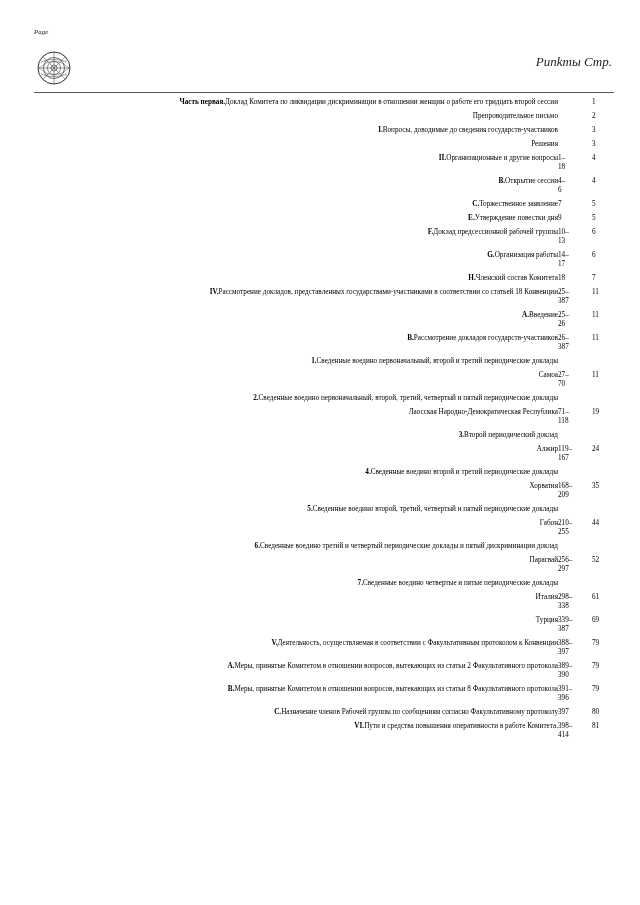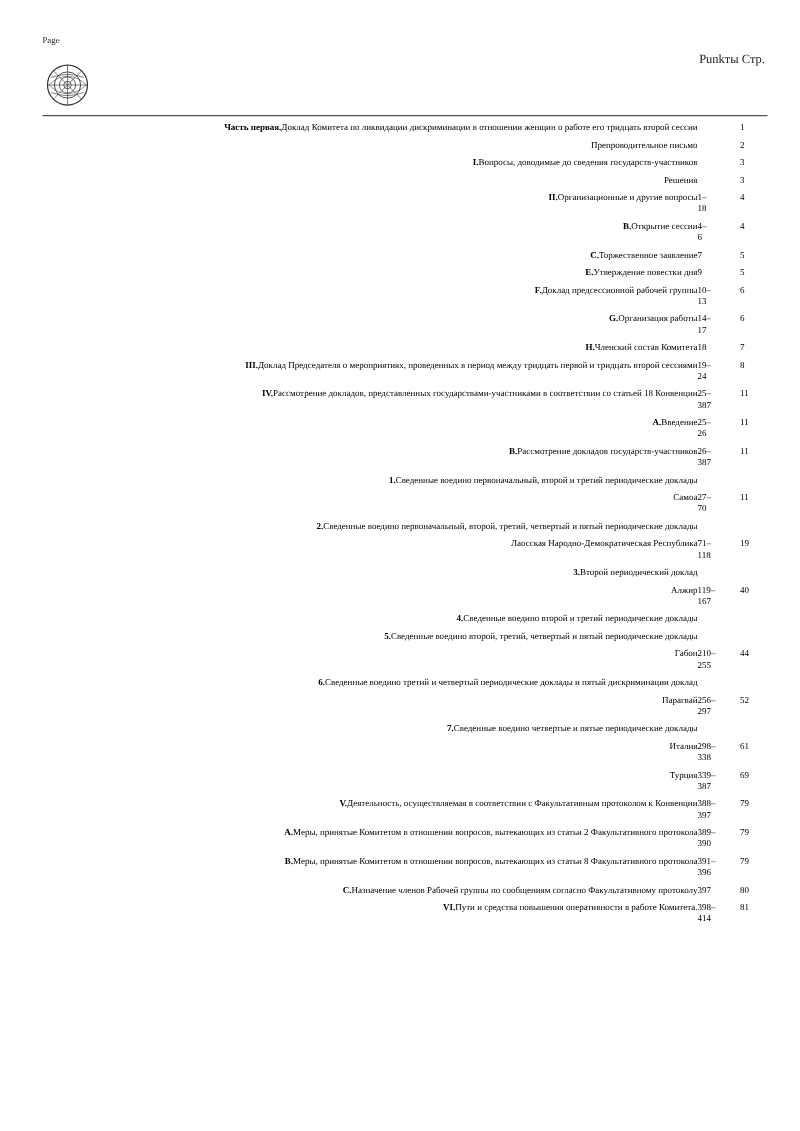--- a/index.html
+++ b/index.html
@@ -17,27 +17,29 @@
     position: relative;
     background: #ffffff;
     box-sizing: border-box;
     overflow: hidden;
   }
   .header-left {
     position: absolute;
     left: 34px;
     top: 28px;
     font-size: 7px;
+    font-style: italic;
     color: #222;
   }
   .header-right {
     position: absolute;
     right: 28px;
-    top: 42px;
-    font-size: 10px;
+    top: 54px;
+    font-size: 13px;
+    font-style: italic;
     color: #222;
   }
   .emblem {
     position: absolute;
     left: 36px;
     top: 50px;
     width: 36px;
     height: 36px;
   }
   .rule {
@@ -168,26 +170,20 @@
             <td class="para">14–
 17</td>
             <td class="pagenum">6</td>
           </tr>
           <tr>
             <td class="title"><span class="b">H.</span><span>Членский состав Комитета</span></td>
             <td class="para">18</td>
             <td class="pagenum">7</td>
           </tr>
           <tr>
-            <td class="title"><span class="b">III.</span><span>Доклад Председателя о мероприятиях, проведенных в период между тридцать первой и тридцать второй сессиями</span></td>
-            <td class="para">19–
-24</td>
-            <td class="pagenum">8</td>
-          </tr>
-          <tr>
             <td class="title"><span class="b">IV.</span><span>Рассмотрение докладов, представленных государствами-участниками в соответствии со статьей 18 Конвенции</span></td>
             <td class="para">25–
 387</td>
             <td class="pagenum">11</td>
           </tr>
           <tr>
             <td class="title"><span class="b">A.</span><span>Введение</span></td>
             <td class="para">25–
 26</td>
             <td class="pagenum">11</td>
@@ -222,26 +218,32 @@
           </tr>
           <tr>
             <td class="title"><span class="b">3.</span><span>Второй периодический доклад</span></td>
             <td class="para"></td>
             <td class="pagenum"></td>
           </tr>
           <tr>
             <td class="title"><span>Алжир</span></td>
             <td class="para">119–
 167</td>
-            <td class="pagenum">40</td>
+            <td class="pagenum">24</td>
           </tr>
           <tr>
             <td class="title"><span class="b">4.</span><span>Сведенные воедино второй и третий периодические доклады</span></td>
             <td class="para"></td>
             <td class="pagenum"></td>
+          </tr>
+          <tr>
+            <td class="title"><span>Хорватия</span></td>
+            <td class="para">168–
+209</td>
+            <td class="pagenum">35</td>
           </tr>
           <tr>
             <td class="title"><span class="b">5.</span><span>Сведенные воедино второй, третий, четвертый и пятый периодические доклады</span></td>
             <td class="para"></td>
             <td class="pagenum"></td>
           </tr>
           <tr>
             <td class="title"><span>Габон</span></td>
             <td class="para">210–
 255</td>

